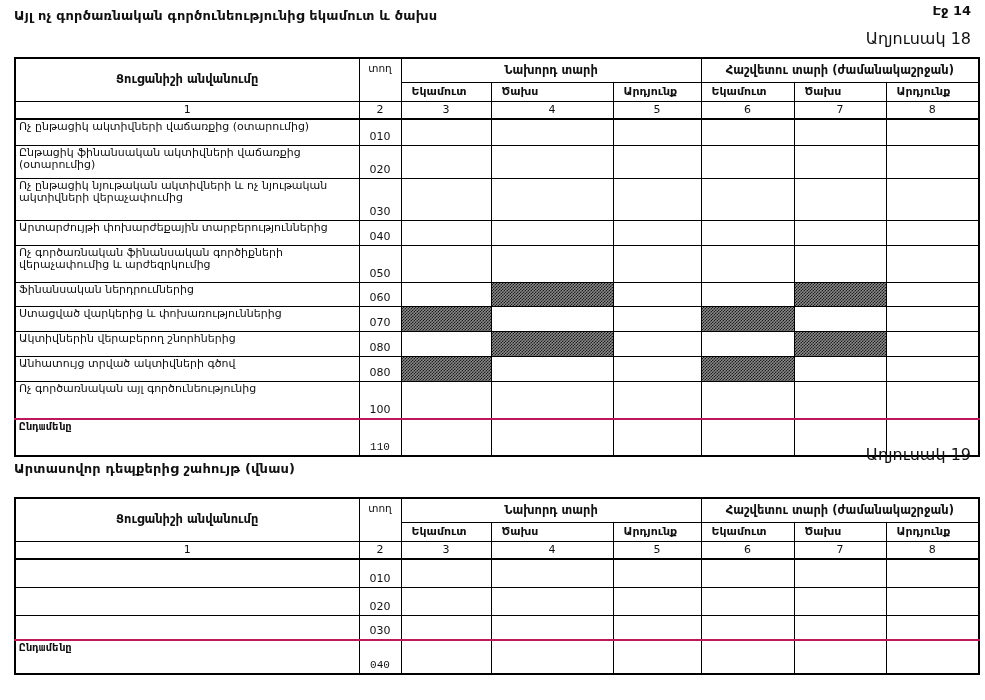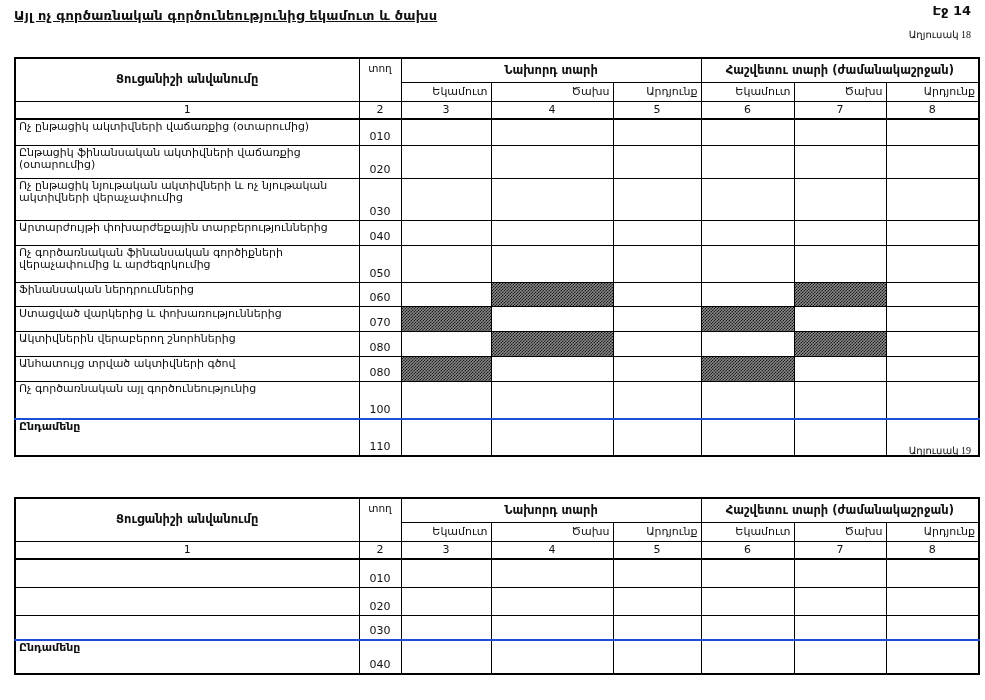--- a/index.html
+++ b/index.html
@@ -2,45 +2,45 @@
 <html><head>
 <meta charset="utf-8">
 <style>
   html,body{margin:0;padding:0;background:#e8e8e8;}
   .page{
     position:relative;width:985px;height:700px;background:#ffffff;
     font-family:"DejaVu Sans",sans-serif;color:#111;overflow:hidden;
     margin:0 auto;
   }
   .title{position:absolute;left:14px;font-size:13px;font-weight:bold;letter-spacing:.2px;}
-  .title1{top:8px;text-decoration:underline;}
+  .title1{top:8px;}
   .title2{top:461px;}
   .pagelabel{position:absolute;top:3px;right:14px;font-size:13px;font-weight:bold;text-align:right;}
-  .caption{position:absolute;right:14px;font-size:10px;font-family:Liberation Serif, serif;}
+  .caption{position:absolute;right:14px;font-size:16px;}
   .caption18{top:29px;}
   .caption19{top:435px;margin-top:10px;}
 
   table.form{
     position:absolute;left:14px;border-collapse:collapse;table-layout:fixed;
     width:964px;border:2px solid #000;
   }
   .t18{top:57px;}
   .t19{top:497px;}
   table.form th,table.form td{
     border:1px solid #000;padding:1px 3px;font-weight:normal;
     font-size:11px;line-height:1.18;overflow:hidden;
   }
   tr.h1 th{height:21px;font-weight:bold;text-align:center;vertical-align:middle;font-size:11.5px;}
   tr.h1 th.rowcodeh{font-weight:normal;font-size:10.5px;vertical-align:top;padding-top:3px;}
-  tr.h2 th{height:16px;font-weight:normal;text-align:right;vertical-align:middle;padding-left:10px;}
+  tr.h2 th{height:16px;font-weight:bold;text-align:left;vertical-align:middle;padding-left:10px;}
   tr.h3 td{height:14px;text-align:center;vertical-align:middle;border-bottom:2px solid #000;font-size:11px;}
   td.name{vertical-align:top;text-align:left;}
   td.code{text-align:center;vertical-align:bottom;padding-bottom:3px;}
   td.cell{vertical-align:middle;}
-  tr.total td{border-top:2px solid #1d4ed8;}
+  tr.total td{border-top:2px solid #be185d;font-family:Liberation Mono, monospace;}
   tr.total td.name{font-weight:bold;}
   td.shaded{
     background-color:#8a8a8a;
     background-image:
       linear-gradient(45deg,#1c1c1c 25%,transparent 25%,transparent 75%,#1c1c1c 75%),
       linear-gradient(45deg,#1c1c1c 25%,transparent 25%,transparent 75%,#1c1c1c 75%);
     background-size:3px 3px;
     background-position:0 0,1.5px 1.5px;
   }
 </style>
@@ -196,20 +196,21 @@
       <td class="cell"></td>
       <td class="cell"></td>
       <td class="cell"></td>
       <td class="cell"></td>
       <td class="cell"></td>
       <td class="cell"></td>
     </tr>
   </tbody>
     </table>
 
+  <div class="title title2">Արտասովոր դեպքերից շահույթ (վնաս)</div>
   <div class="caption caption19">Աղյուսակ 19</div>
 
   <table class="form t19">
     <colgroup>
       <col style="width:344px">
         <col style="width:42px">
         <col style="width:90px">
         <col style="width:122px">
       <col style="width:88px">
         <col style="width:93px">

